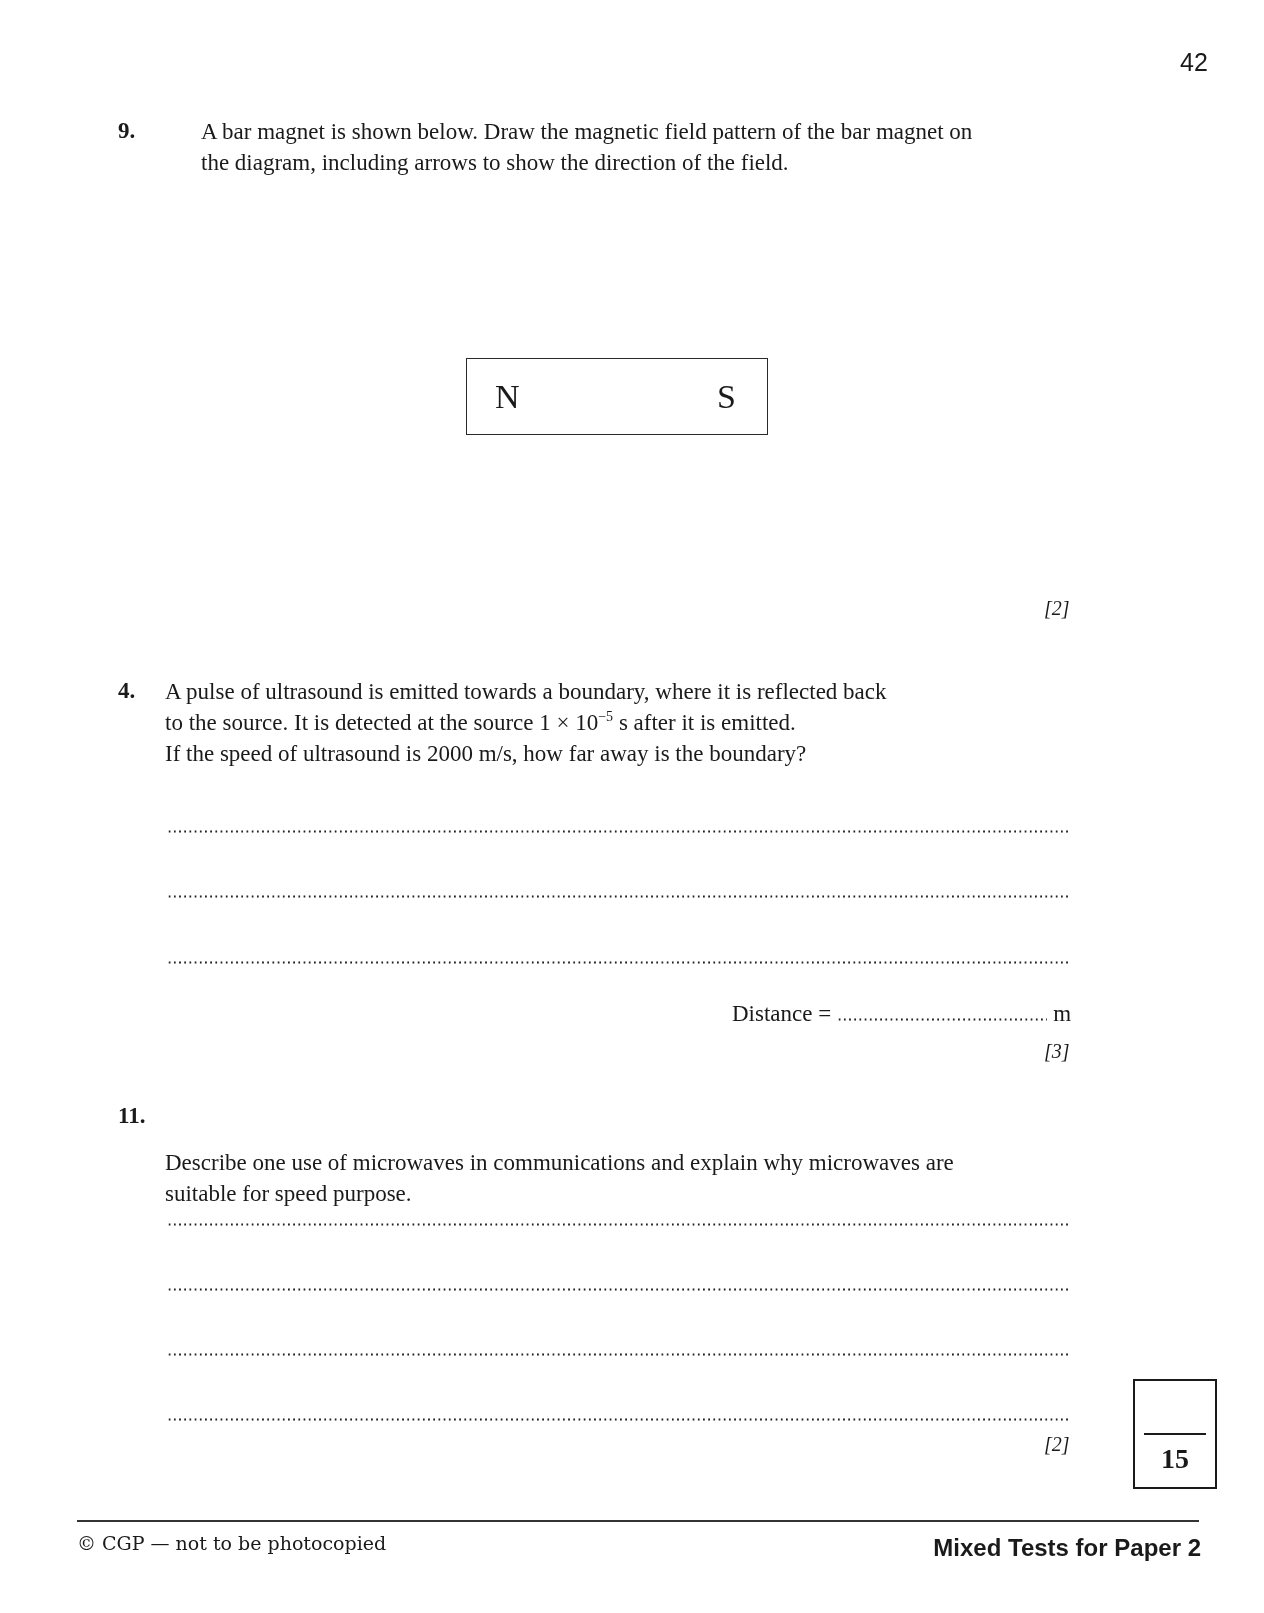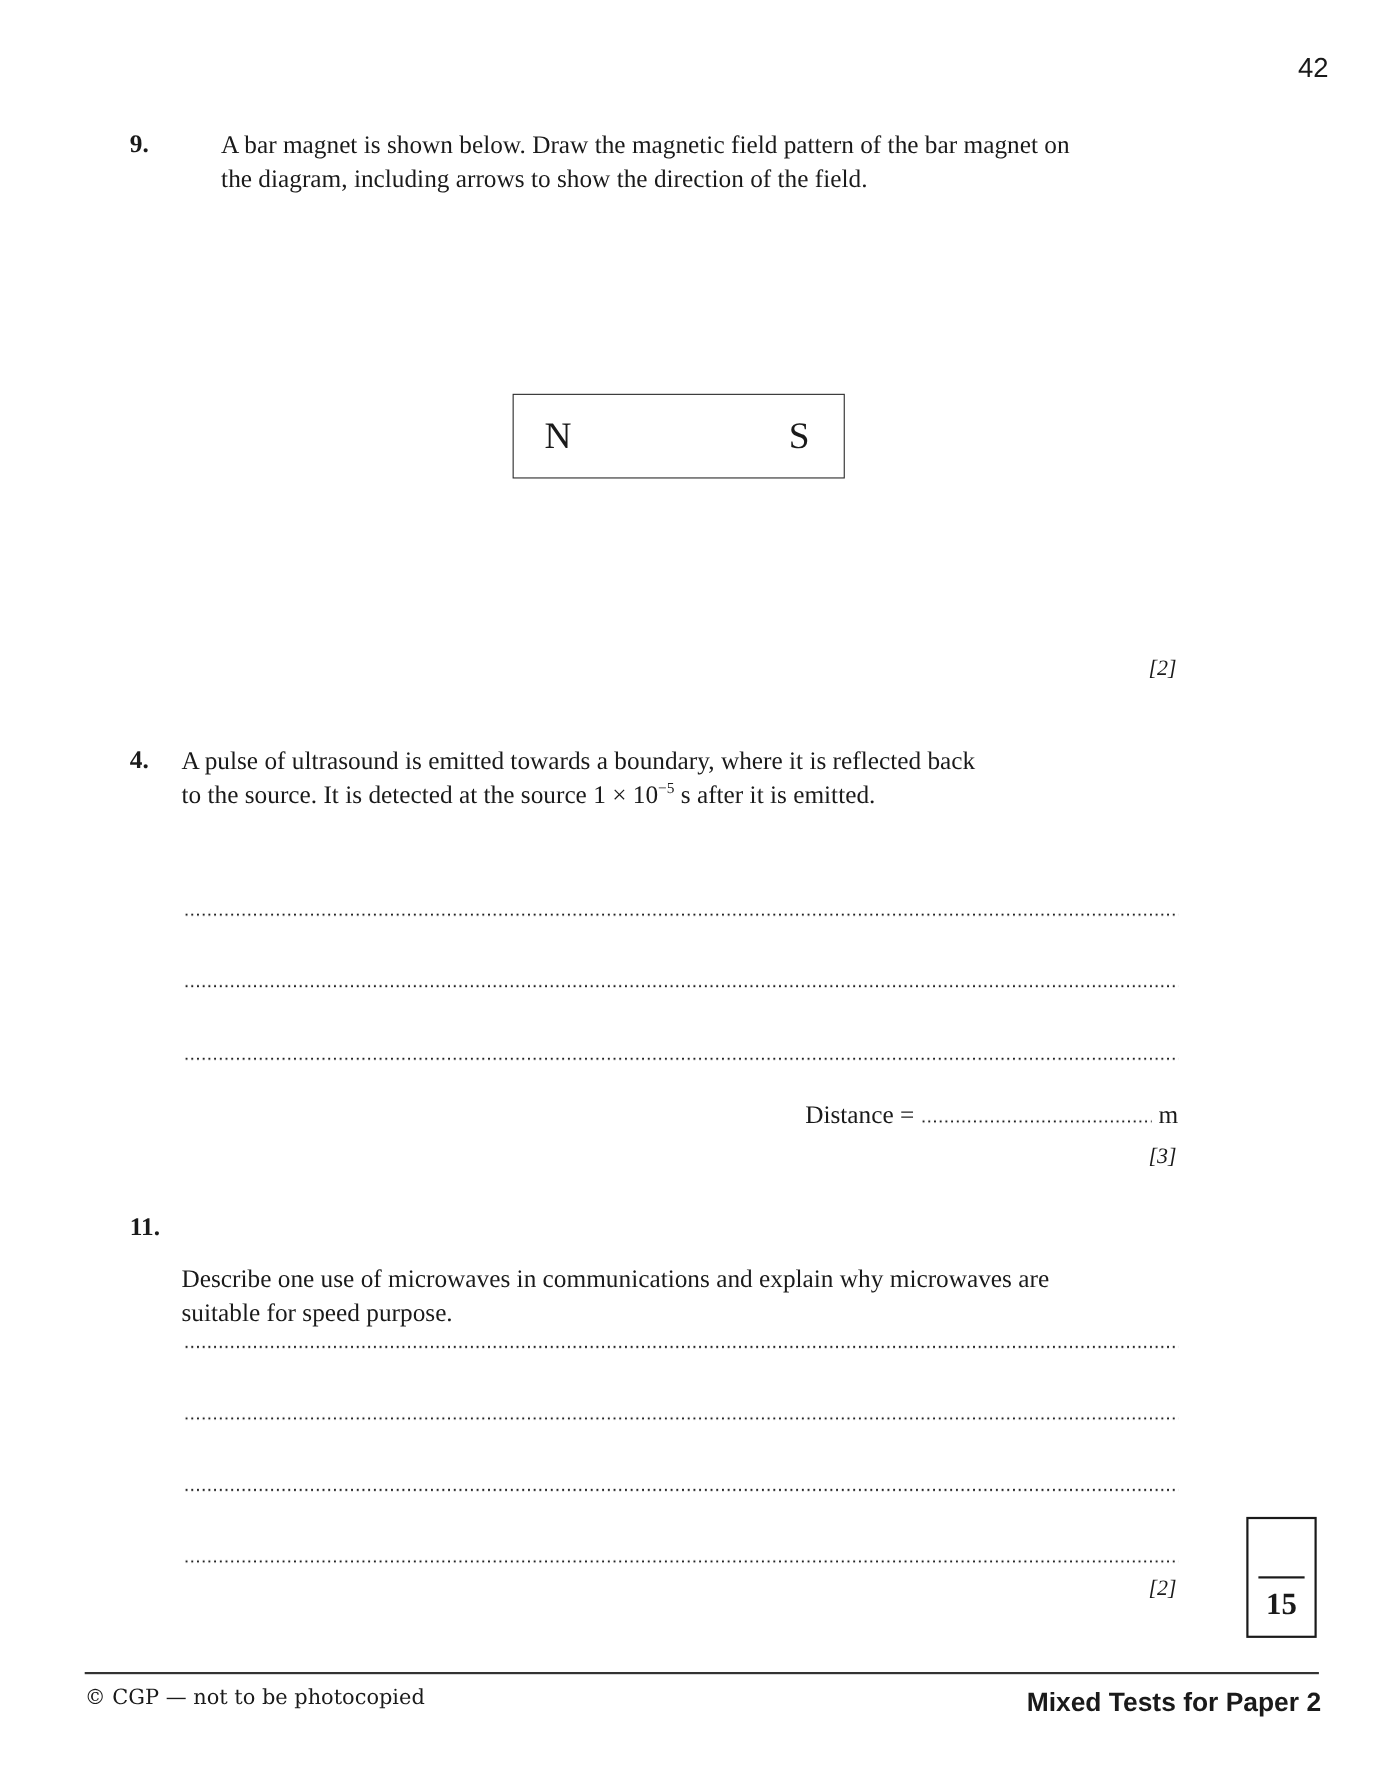--- a/index.html
+++ b/index.html
@@ -16,21 +16,21 @@
     .pole { position: absolute; top: 18px; font-size: 34px; line-height: 40px; }
     .pole-n { left: 28px; }
     .pole-s { left: 250px; }
     .dots { left: 167px; width: 904px; height: 3px;
             background-image: radial-gradient(circle, #222 0.9px, transparent 1.3px);
             background-size: 5.2px 3px; background-repeat: repeat-x; }
     .ans-label { font-size: 23px; margin-left: 13px; }
     .ans-dots { display: inline-block; width: 210px; height: 3px; vertical-align: baseline;
                 background-image: radial-gradient(circle, #222 0.9px, transparent 1.3px);
                 background-size: 5.2px 3px; background-repeat: repeat-x; margin: 0 6px; }
-    .score-box { left: 1133px; top: 1379px; width: 64px; height: 110px; border: 2.2px solid #1a1a1a; box-sizing: border-box; }
+    .score-box { left: 1133px; top: 1379px; width: 84px; height: 110px; border: 2.2px solid #1a1a1a; box-sizing: border-box; }
     .score-line { position: absolute; left: 9px; right: 9px; top: 52px; height: 2px; background: #1a1a1a; }
     .score-total { position: absolute; left: 0; right: 0; top: 62px; text-align: center; font-weight: bold; font-size: 28px; }
     .footer-rule { left: 77px; width: 1122px; top: 1520px; height: 1.5px; background: #333; }
     .footer-left { left: 77px; top: 1532px; font-family: "DejaVu Serif", serif; font-size: 19px; }
     .footer-right { right: 63px; top: 1534px; font-family: Liberation Sans, sans-serif; font-size: 24px; font-weight: bold; }
     sup { font-size: 14px; vertical-align: 9px; line-height: 0; }
   </style>
 </head>
 <body>
 
@@ -47,20 +47,21 @@
     <span class="pole pole-s">S</span>
   </div>
   <div class="abs mark" style="left:1044px; top:597px;">[2]</div>
 </section>
 
 <section>
   <div class="abs q-num" style="left:118px; top:678px;">4.</div>
   <div class="abs q-text" style="left:165px; top:676px;">
     <span class="q-line">A pulse of ultrasound is emitted towards a boundary, where it is reflected back</span>
     <span class="q-line"><span>to the source.  It is detected at the source 1 × 10</span><sup>−5</sup><span> s after it is emitted.</span></span>
+    <span class="q-line">If the speed of ultrasound is 2000 m/s, how far away is the boundary?</span>
   </div>
   <div class="abs dots" style="top:830px;"></div>
   <div class="abs dots" style="top:895px;"></div>
   <div class="abs dots" style="top:961px;"></div>
   <div class="abs ans-label" style="left:719px; top:1001px;">
     <span>Distance =</span><span class="ans-dots"></span><span>m</span>
   </div>
   <div class="abs mark" style="left:1044px; top:1040px;">[3]</div>
 </section>
 

